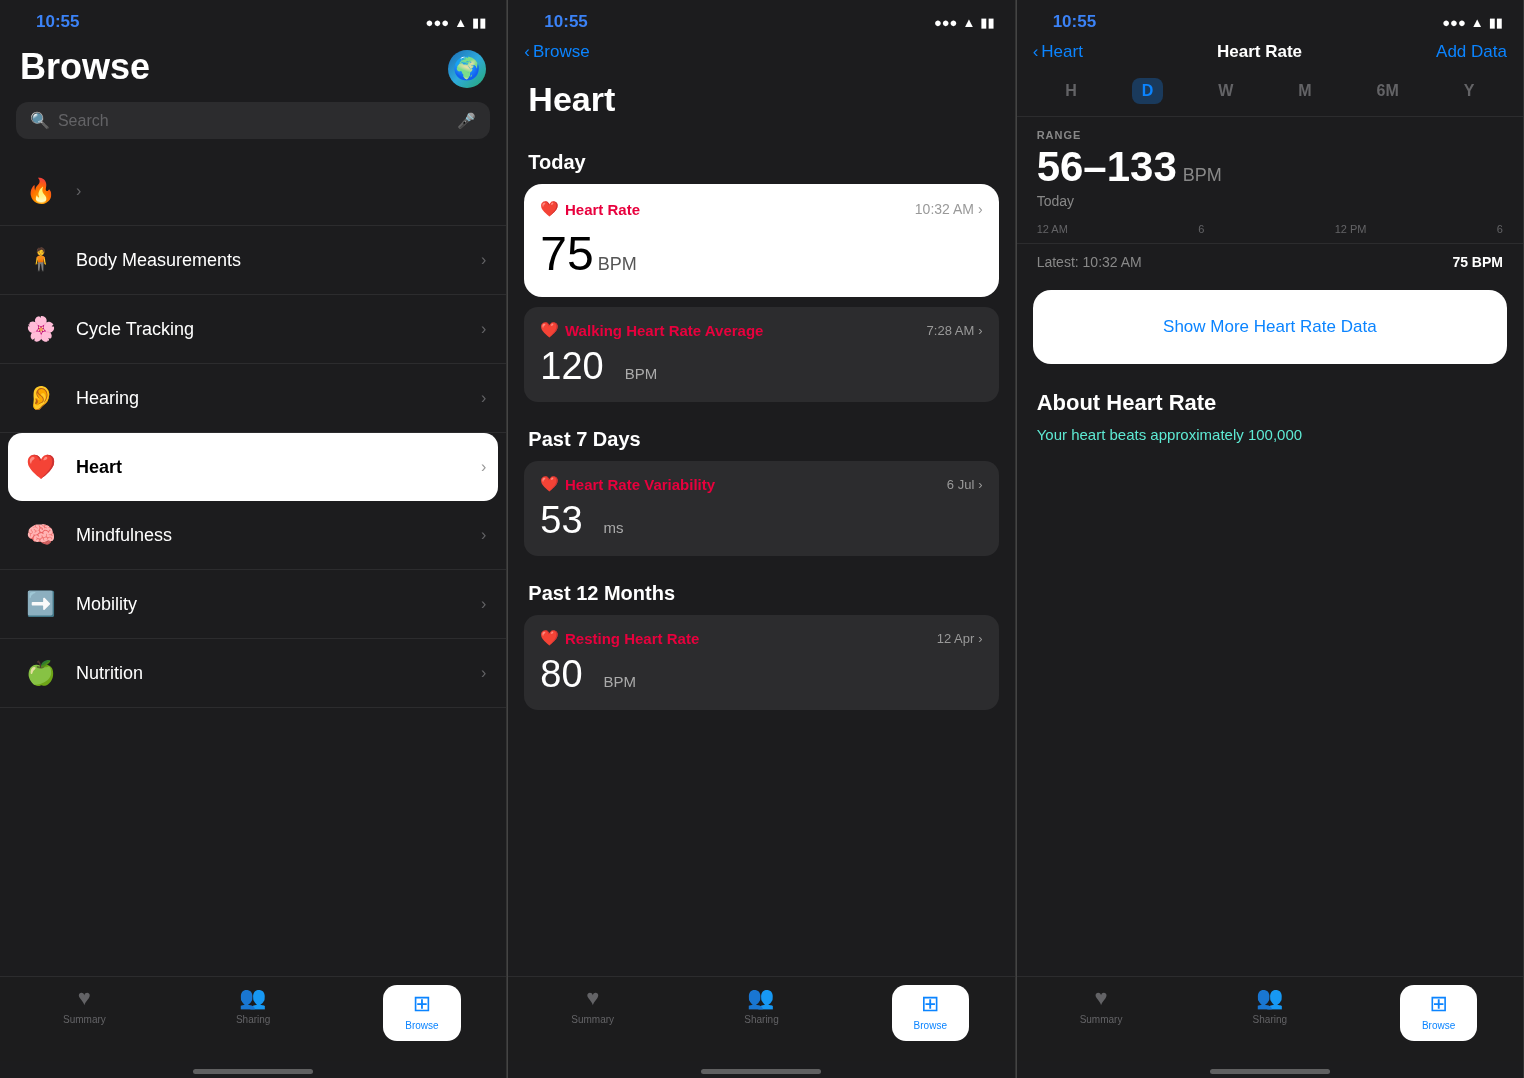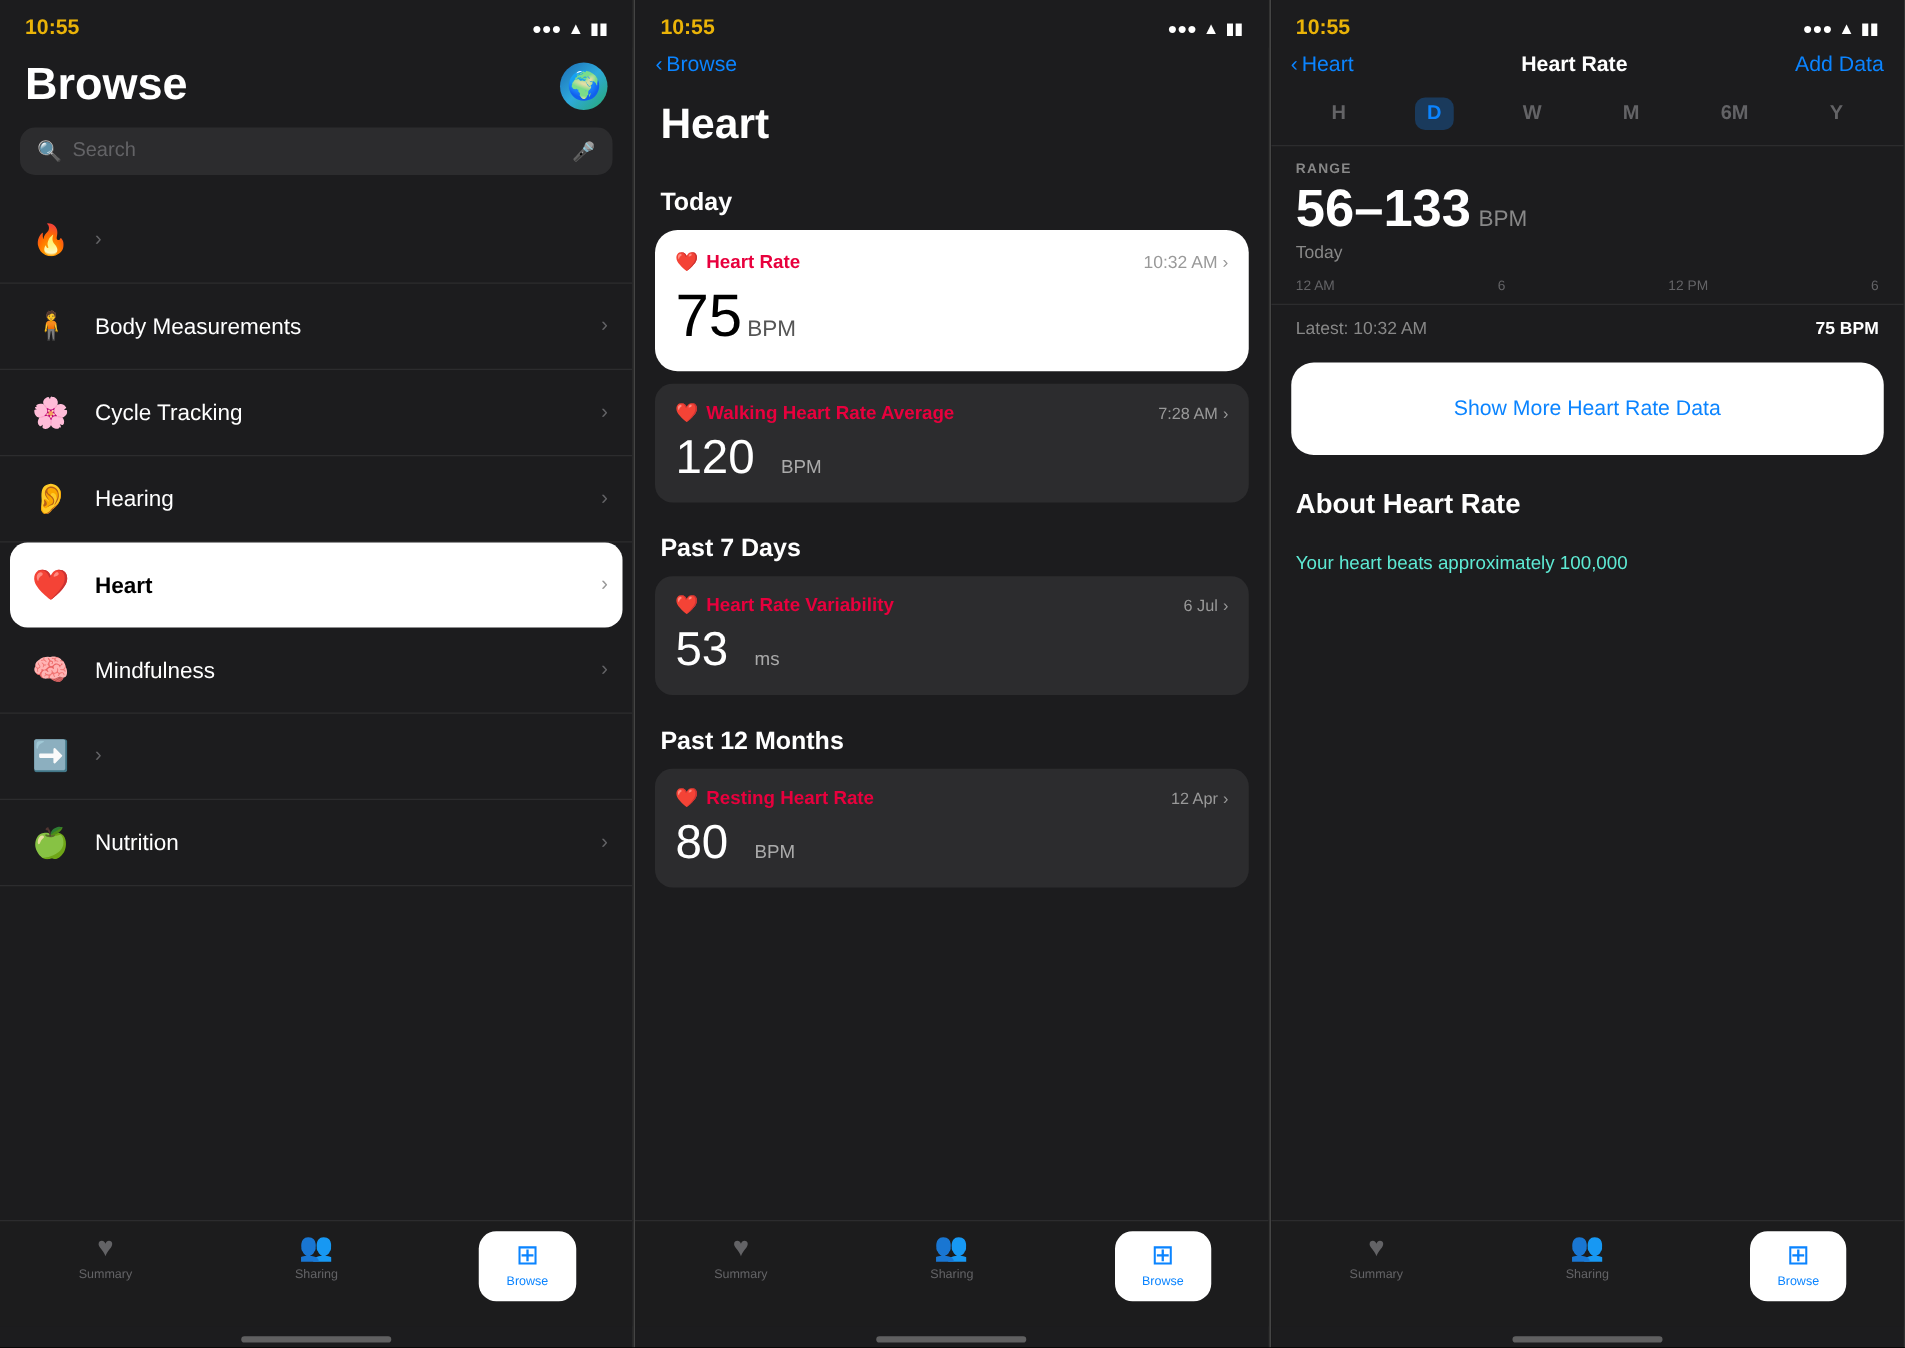--- a/index.html
+++ b/index.html
@@ -26,21 +26,22 @@
     .status-bar {
       display: flex;
       justify-content: space-between;
       align-items: center;
       padding: 12px 20px 6px;
       background: #1c1c1e;
     }
     .status-time {
       font-size: 17px;
       font-weight: 600;
-      color: #eab308;
+      color: #3b82f6;
+      margin-left: 16px;
     }
     .status-icons {
       display: flex;
       align-items: center;
       gap: 5px;
     }
     .status-icon {
       color: #fff;
       font-size: 13px;
     }
@@ -417,21 +418,21 @@
       font-weight: 500;
     }
 
     .about-section {
       padding: 16px 20px;
     }
     .about-title {
       font-size: 22px;
       font-weight: 700;
       color: #fff;
-      margin-bottom: 24px;
+      margin-bottom: 8px;
     }
     .about-text {
       font-size: 15px;
       color: #5eead4;
       line-height: 1.5;
     }
 
     .home-indicator {
       height: 5px;
       width: 120px;
@@ -505,20 +506,21 @@
     </div>
 
     <div class="category-item">
       <div class="cat-icon">🧠</div>
       <span class="cat-label">Mindfulness</span>
       <span class="cat-chevron">›</span>
     </div>
 
     <div class="category-item">
       <div class="cat-icon">➡️</div>
+      <span class="cat-label">Mobility</span>
       <span class="cat-chevron">›</span>
     </div>
 
     <div class="category-item">
       <div class="cat-icon">🍏</div>
       <span class="cat-label">Nutrition</span>
       <span class="cat-chevron">›</span>
     </div>
   </div>
 

